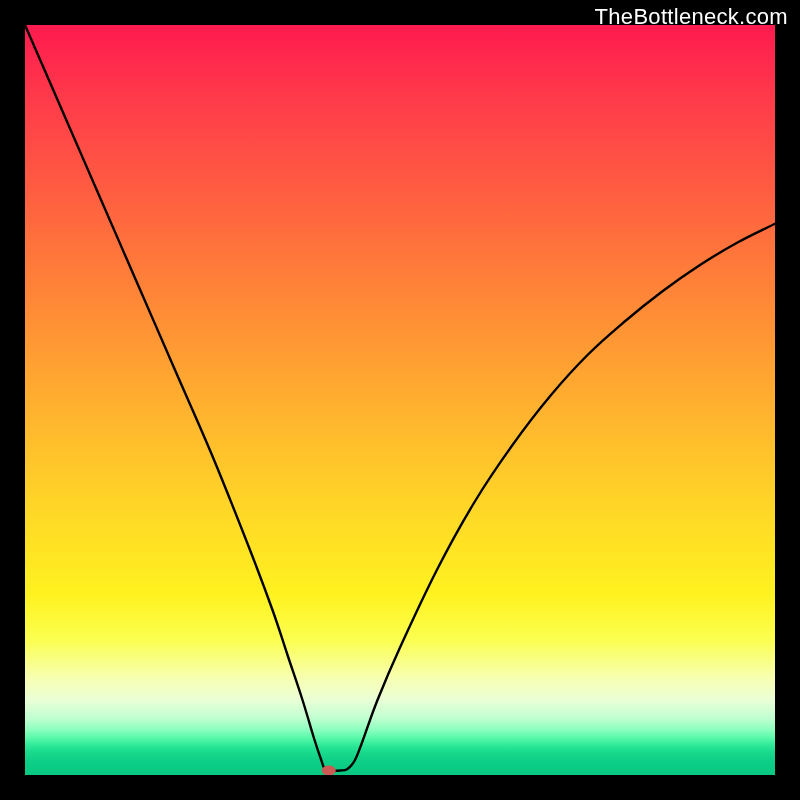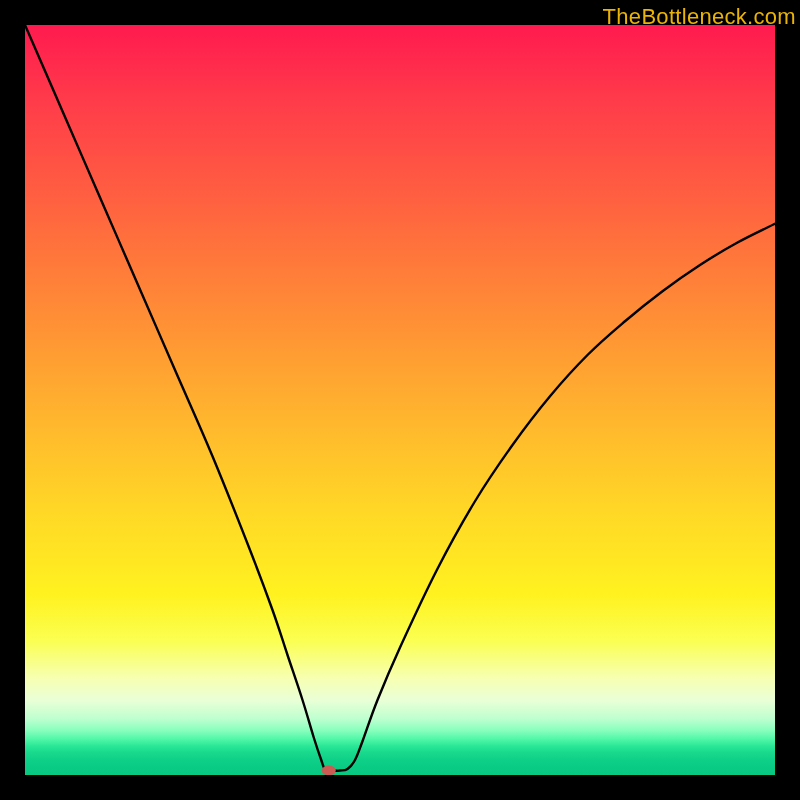--- a/index.html
+++ b/index.html
@@ -42,22 +42,22 @@
       #28e695 96.2%,
       #18d98c 97%,
       #0fd087 98%,
       #0acb84 99%,
       #08c882 100%
     );
   }
   .watermark {
     position: absolute;
     top: 4px;
-    right: 4px;
-    color: #eab308;
+    right: 12px;
+    color: #ffffff;
     font-size: 22px;
     letter-spacing: 0.3px;
     font-weight: 500;
   }
   svg.curve-layer {
     position: absolute;
     inset: 0;
     width: 750px;
     height: 750px;
   }

